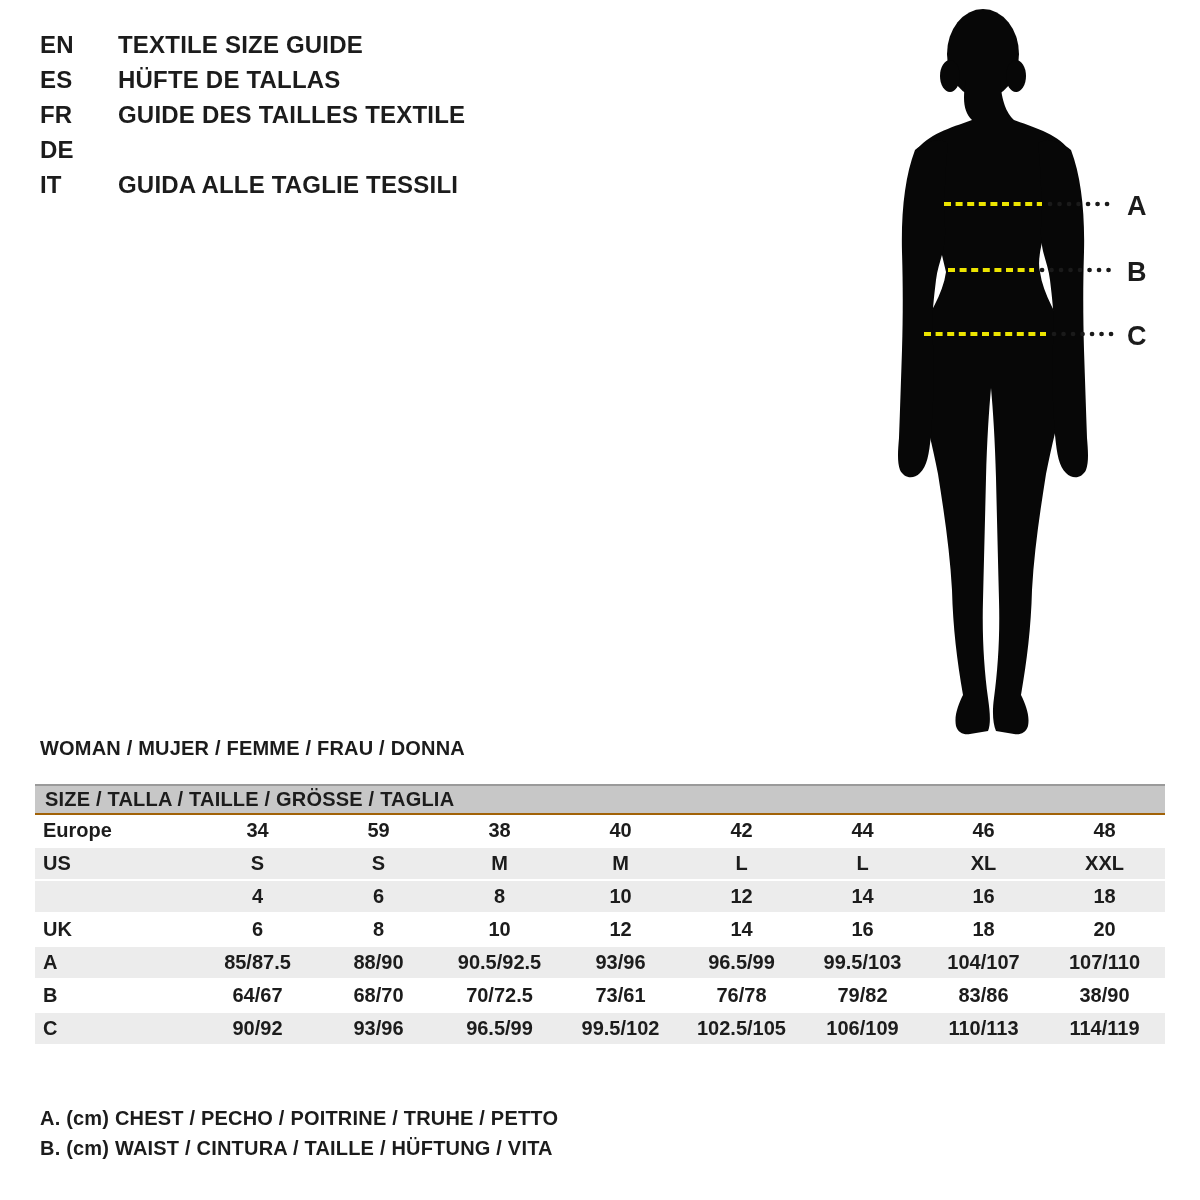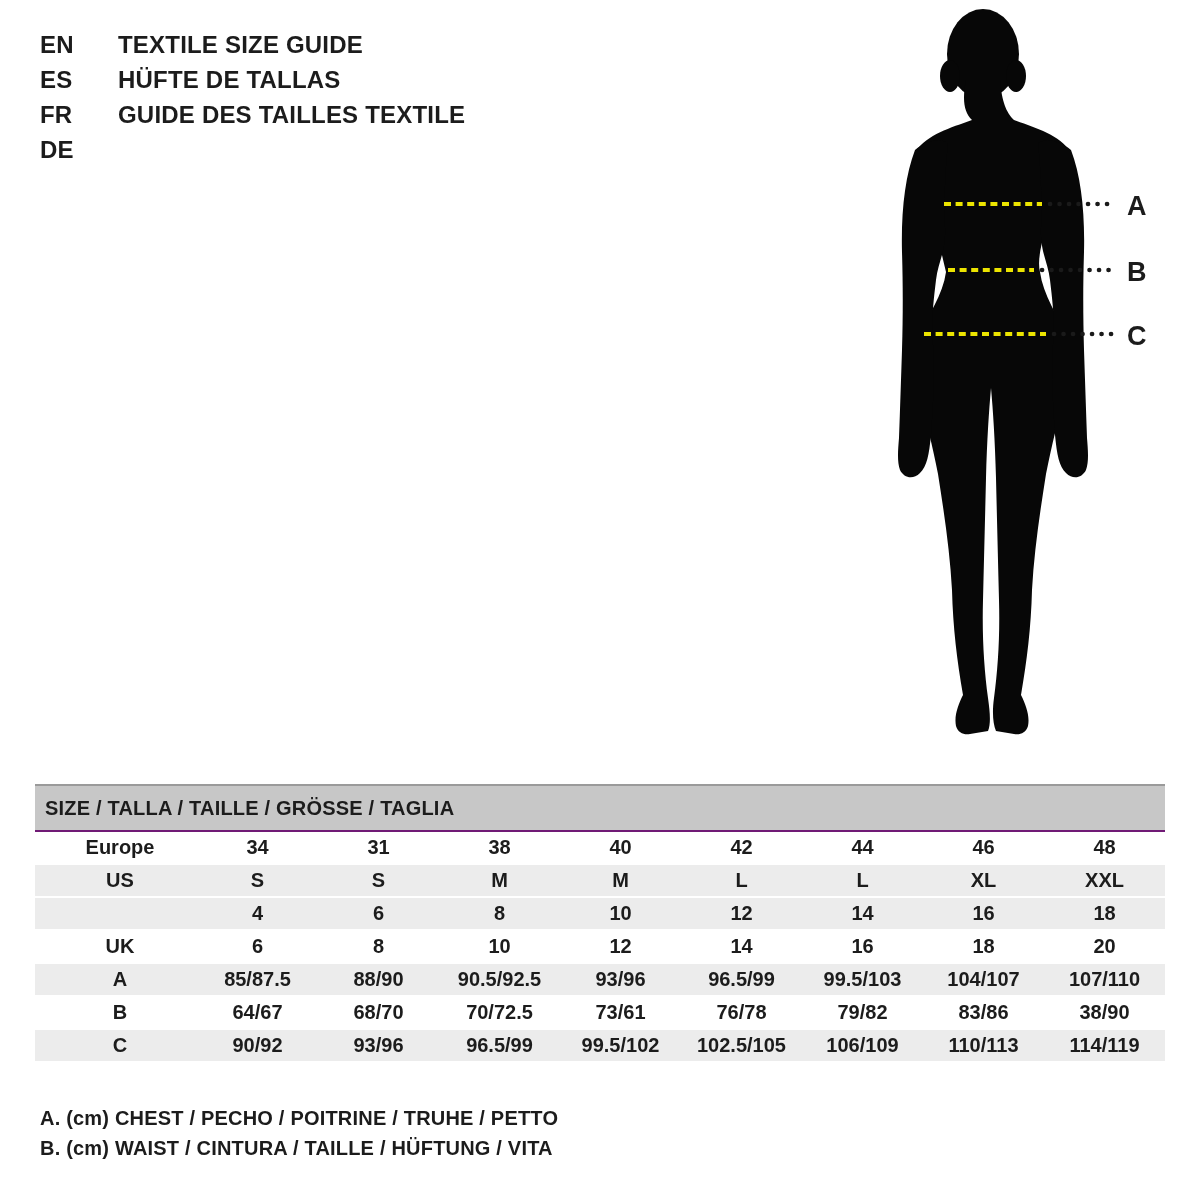--- a/index.html
+++ b/index.html
@@ -20,32 +20,32 @@
   
   .figure{position:absolute;left:878px;top:0;}
   .figure text{font-family:"Liberation Sans","DejaVu Sans",sans-serif;font-weight:700;font-size:27px;fill:var(--text);}
   .measure-yellow{stroke:var(--accent-yellow);stroke-width:4;stroke-dasharray:7 4.6;fill:none;}
   .measure-black{stroke:#1a1a1a;stroke-width:4.6;stroke-dasharray:0.1 9.4;stroke-linecap:round;fill:none;}
   
   .section-title{position:absolute;left:40px;top:737px;font-size:20px;letter-spacing:0.2px;}
   
   .size-table{position:absolute;left:35px;top:784px;width:1130px;}
   .table-header{
-    box-sizing:border-box;height:48px;background:var(--header-gray);
-    border-top:2px solid #9a9a9a;border-bottom:2px solid #701a75;
+    box-sizing:border-box;height:31px;background:var(--header-gray);
+    border-top:2px solid #9a9a9a;border-bottom:2px solid #a16207;
     display:flex;align-items:center;padding-left:10px;font-size:20px;letter-spacing:0.2px;
   }
   .trow{
     display:grid;grid-template-columns:162px repeat(8,1fr);
     box-sizing:border-box;height:33px;align-items:center;
     background:#ffffff;border-bottom:2px solid #ffffff;font-size:20px;
   }
   .trow.shaded{background:var(--band-gray);}
   .tcell{text-align:center;white-space:nowrap;}
-  .tcell.label{text-align:center;padding-left:8px;}
+  .tcell.label{text-align:left;padding-left:8px;}
   
   .legend{position:absolute;left:40px;top:1103px;}
   .legend-line{line-height:30px;font-size:20px;letter-spacing:0.2px;}
 </style>
 </head>
 <body>
 
 <div class="canvas">
 
   <div class="lang-block">
@@ -56,20 +56,24 @@
     <div class="lang-row">
       <span>ES</span>
       <span>HÜFTE DE TALLAS</span>
     </div>
     <div class="lang-row">
       <span>FR</span>
       <span>GUIDE DES TAILLES TEXTILE</span>
     </div>
     <div class="lang-row">
       <span>DE</span>
+    </div>
+    <div class="lang-row">
+      <span>IT</span>
+      <span>GUIDA ALLE TAGLIE TESSILI</span>
     </div>
   </div>
 
   <svg class="figure" width="322" height="760" viewBox="878 0 322 760">
     <g fill="var(--silhouette)">
       <ellipse cx="983" cy="54" rx="36" ry="45"></ellipse>
       <ellipse cx="950" cy="76" rx="10" ry="16"></ellipse>
       <ellipse cx="1016" cy="76" rx="10" ry="16"></ellipse>
       <path d="M966,80 L1000,80
         C1002,102 1006,112 1014,120
@@ -136,28 +140,29 @@
 
     <line class="measure-yellow" x1="948" y1="270" x2="1034" y2="270"></line>
     <line class="measure-black" x1="1042" y1="270" x2="1114" y2="270"></line>
     <text x="1127" y="281">B</text>
 
     <line class="measure-yellow" x1="924" y1="334" x2="1046" y2="334"></line>
     <line class="measure-black" x1="1054" y1="334" x2="1114" y2="334"></line>
     <text x="1127" y="345">C</text>
   </svg>
 
+  <div class="section-title">WOMAN / MUJER / FEMME / FRAU / DONNA</div>
 
   <div class="size-table">
     <div class="table-header">SIZE / TALLA / TAILLE / GRÖSSE / TAGLIA</div>
     <div>
         <div class="trow">
           <div class="tcell label">Europe</div>
           <div class="tcell">34</div>
-          <div class="tcell">31</div>
+          <div class="tcell">59</div>
           <div class="tcell">38</div>
           <div class="tcell">40</div>
           <div class="tcell">42</div>
           <div class="tcell">44</div>
           <div class="tcell">46</div>
           <div class="tcell">48</div>
         </div>
         <div class="trow shaded">
           <div class="tcell label">US</div>
           <div class="tcell">S</div>

